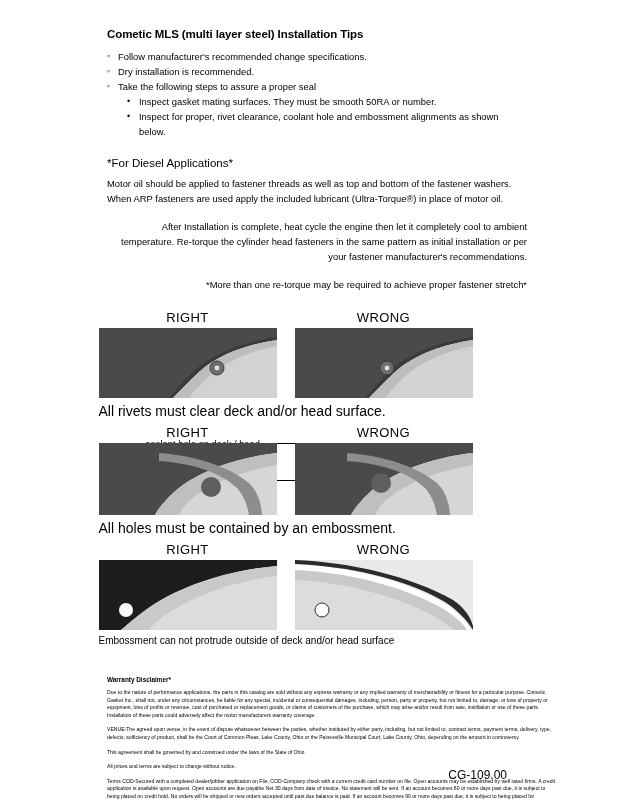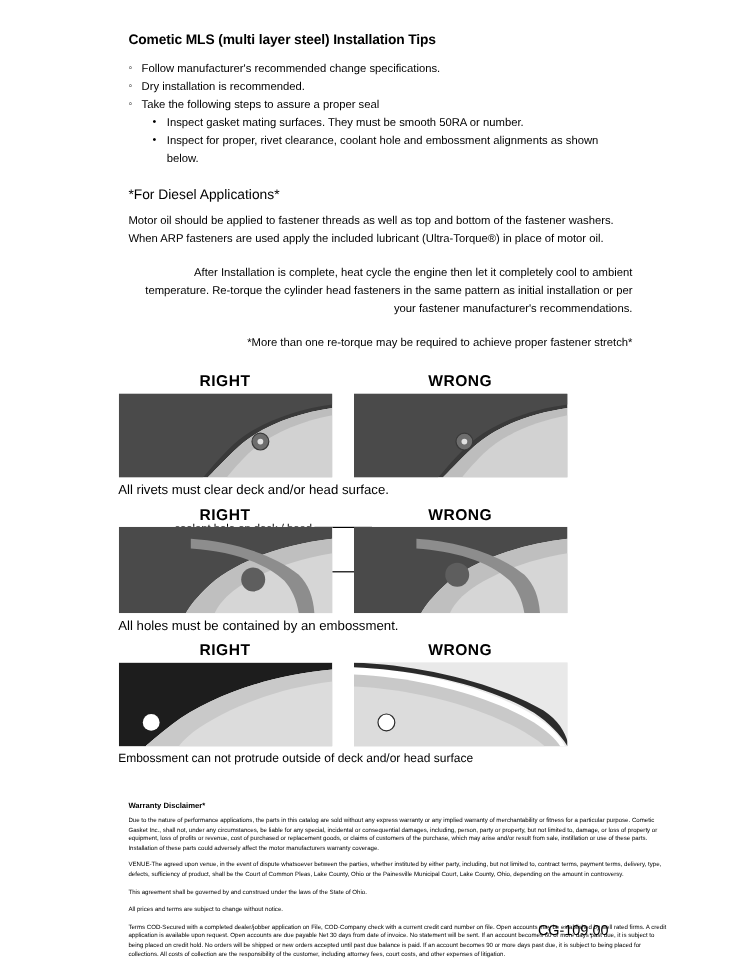--- a/index.html
+++ b/index.html
@@ -93,36 +93,36 @@
     display: flex;
     justify-content: center;
     gap: 18px;
   }
   .figcol {
     width: 178px;
   }
   .figlabel {
     text-align: center;
     font-size: 13px;
-    font-weight: bold;
+    font-weight: normal;
     letter-spacing: 0.4px;
     margin-bottom: 3px;
   }
   .figbox {
     width: 178px;
     height: 70px;
     background: #e9e9e9;
     position: relative;
     overflow: hidden;
   }
   .figbox.tall {
     height: 72px;
   }
   .figcaption {
-    font-size: 11px;
+    font-size: 14px;
     margin: 5px 0 0 0;
     text-align: left;
   }
   .caprow {
     display: flex;
     justify-content: center;
   }
   .capinner {
     width: 374px;
   }

